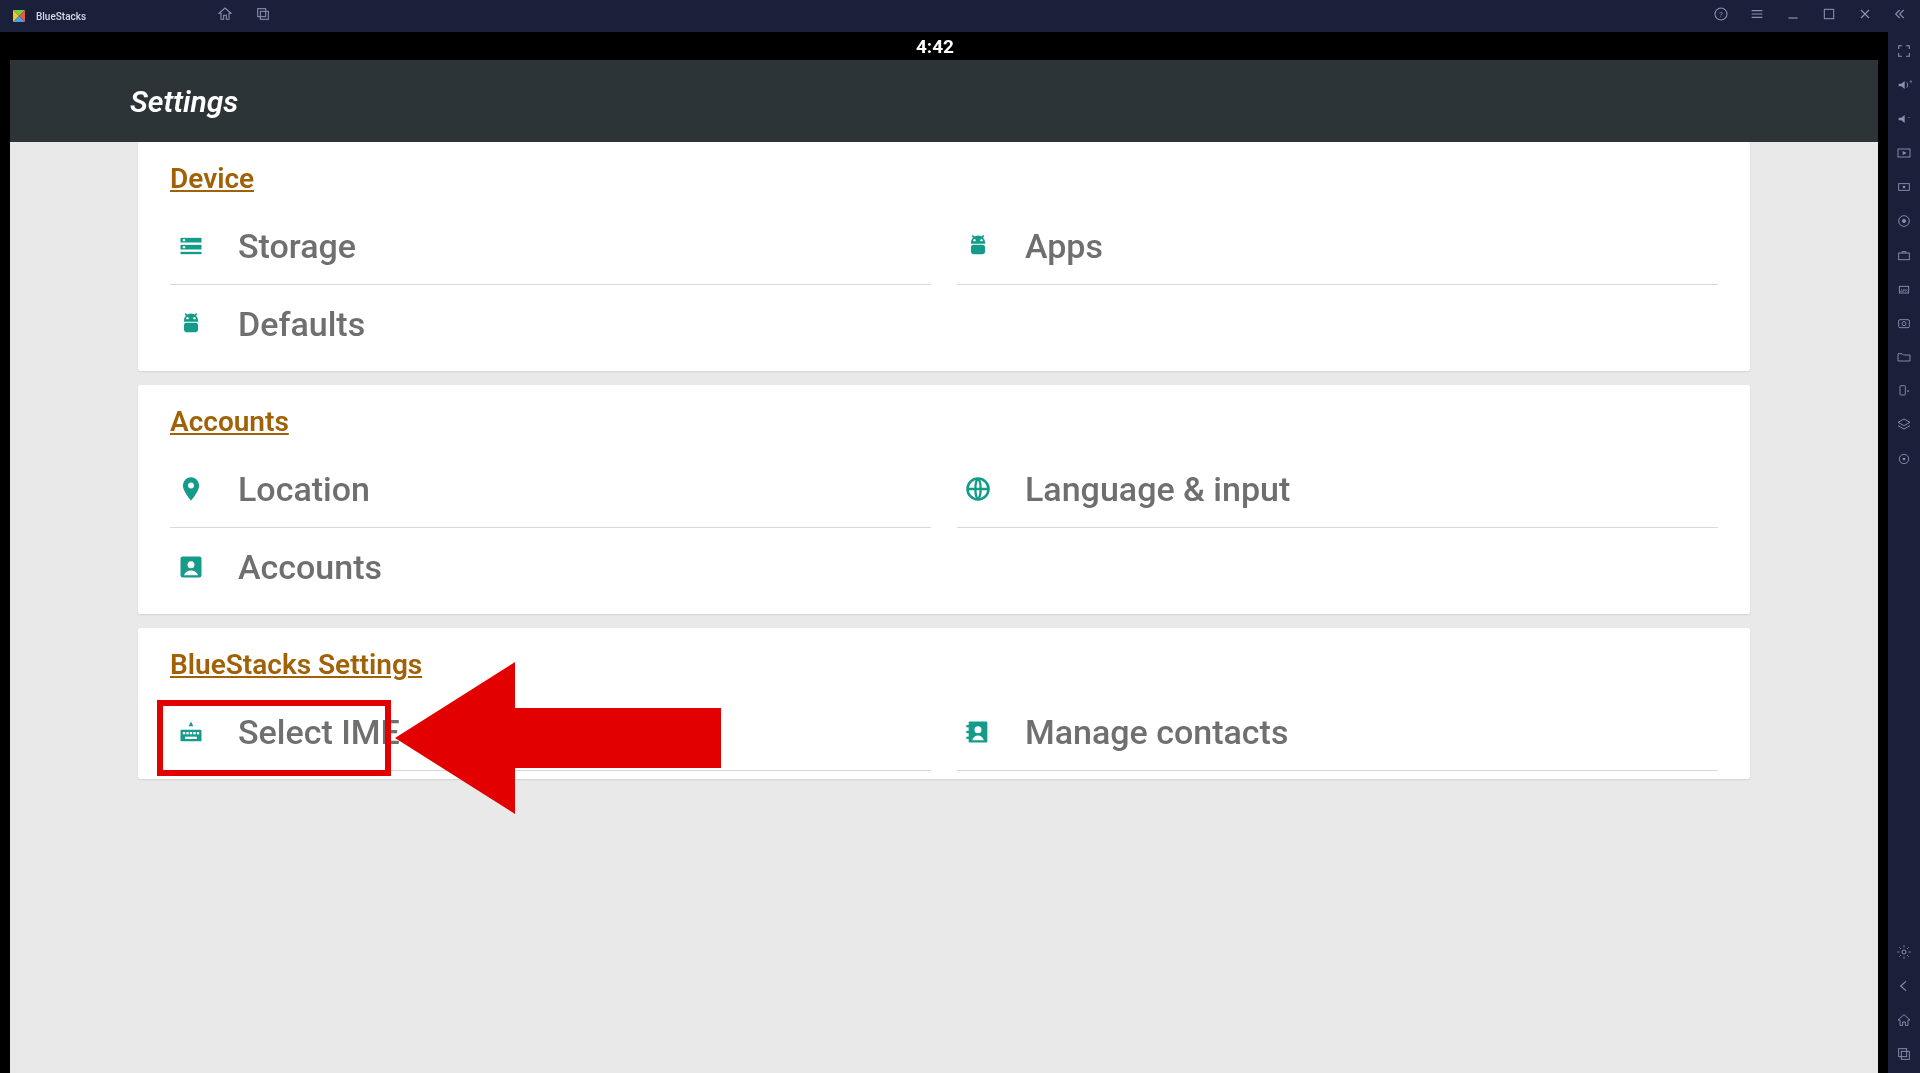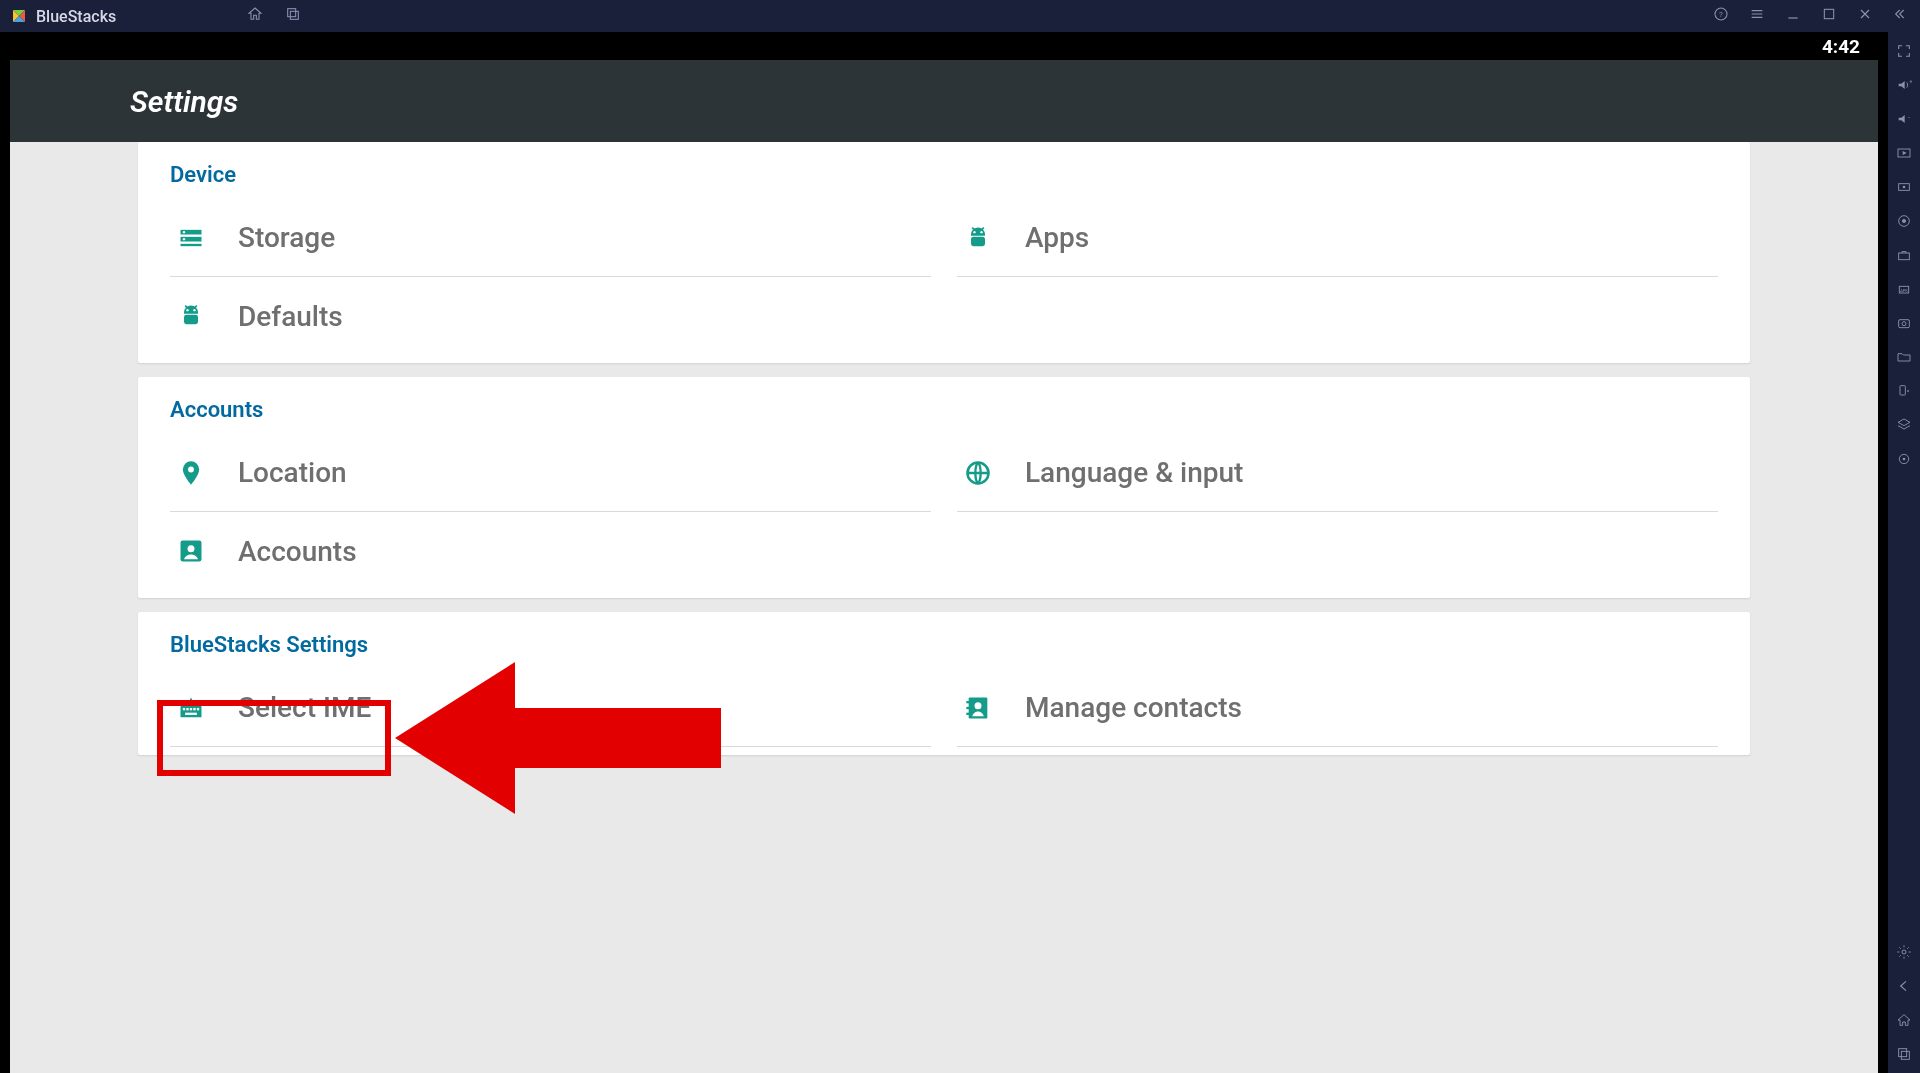--- a/index.html
+++ b/index.html
@@ -13,21 +13,21 @@
   background: #1a1f3a;
   display: flex;
   align-items: center;
   padding: 0 10px;
 }
 .titlebar .logo {
   width: 18px; height: 18px;
   margin-right: 8px;
   display: flex; align-items: center; justify-content: center;
 }
-.titlebar .app-name { color: #d6d9e6; font-size: 16px; font-weight: 500; }
+.titlebar .app-name { color: #d6d9e6; font-size: 10px; font-weight: 500; }
 .titlebar .home-group { margin-left: 130px; display: flex; gap: 20px; }
 .titlebar .home-group .tb-icon,
 .titlebar .right-group .tb-icon {
   color: #8a90b0; font-size: 15px; cursor: pointer; width: 18px; text-align: center;
 }
 .titlebar .right-group { margin-left: auto; display: flex; gap: 18px; align-items: center; }
 .titlebar .tb-icon svg { width: 16px; height: 16px; fill: #8a90b0; }
 .titlebar .tb-icon.close svg { fill: #8a90b0; }
 
 
@@ -64,21 +64,21 @@
   top: 0; left: 10px; right: 10px; bottom: 0;
   background: #000;
 }
 
 
 .statusbar {
   height: 28px;
   background: #000;
   display: flex;
   align-items: center;
-  justify-content: flex-end;
+  justify-content: center;
   padding-right: 18px;
   color: #fff;
   font-size: 19px;
   font-weight: 700;
 }
 
 
 .settings-header {
   height: 82px;
   background: #2c3438;
@@ -99,24 +99,25 @@
 .card {
   background: #fff;
   margin-top: 0;
   margin-bottom: 14px;
   border-radius: 2px;
   padding: 20px 32px 8px 32px;
   box-shadow: 0 1px 2px rgba(0,0,0,.1);
 }
 .card.first { margin-top: 0; }
 .section-title {
-  color: #0369a1;
-  font-size: 22px;
+  color: #a16207;
+  font-size: 28px;
   font-weight: 600;
   margin-bottom: 12px;
+  text-decoration: underline;
 }
 .item-grid {
   display: grid;
   grid-template-columns: 1fr 1fr;
   column-gap: 26px;
 }
 .setting-item {
   display: flex;
   align-items: center;
   height: 78px;
@@ -124,21 +125,21 @@
   cursor: pointer;
   gap: 32px;
   padding-left: 6px;
 }
 .setting-item:last-child {  }
 .setting-item .sicon {
   width: 30px; height: 30px;
   display: flex; align-items: center; justify-content: center;
 }
 .setting-item .sicon svg { width: 28px; height: 28px; fill: #149b8a; }
-.setting-item .label { color: #6f6f6f; font-size: 28px; font-weight: 500; text-align: right; }
+.setting-item .label { color: #6f6f6f; font-size: 34px; font-weight: 500; text-align: right; }
 .setting-item.no-border { border-bottom: none; }
 
 
 .red-box {
   position: absolute;
   border: 6px solid #e30000;
   pointer-events: none;
 }
 .red-arrow {
   position: absolute;

